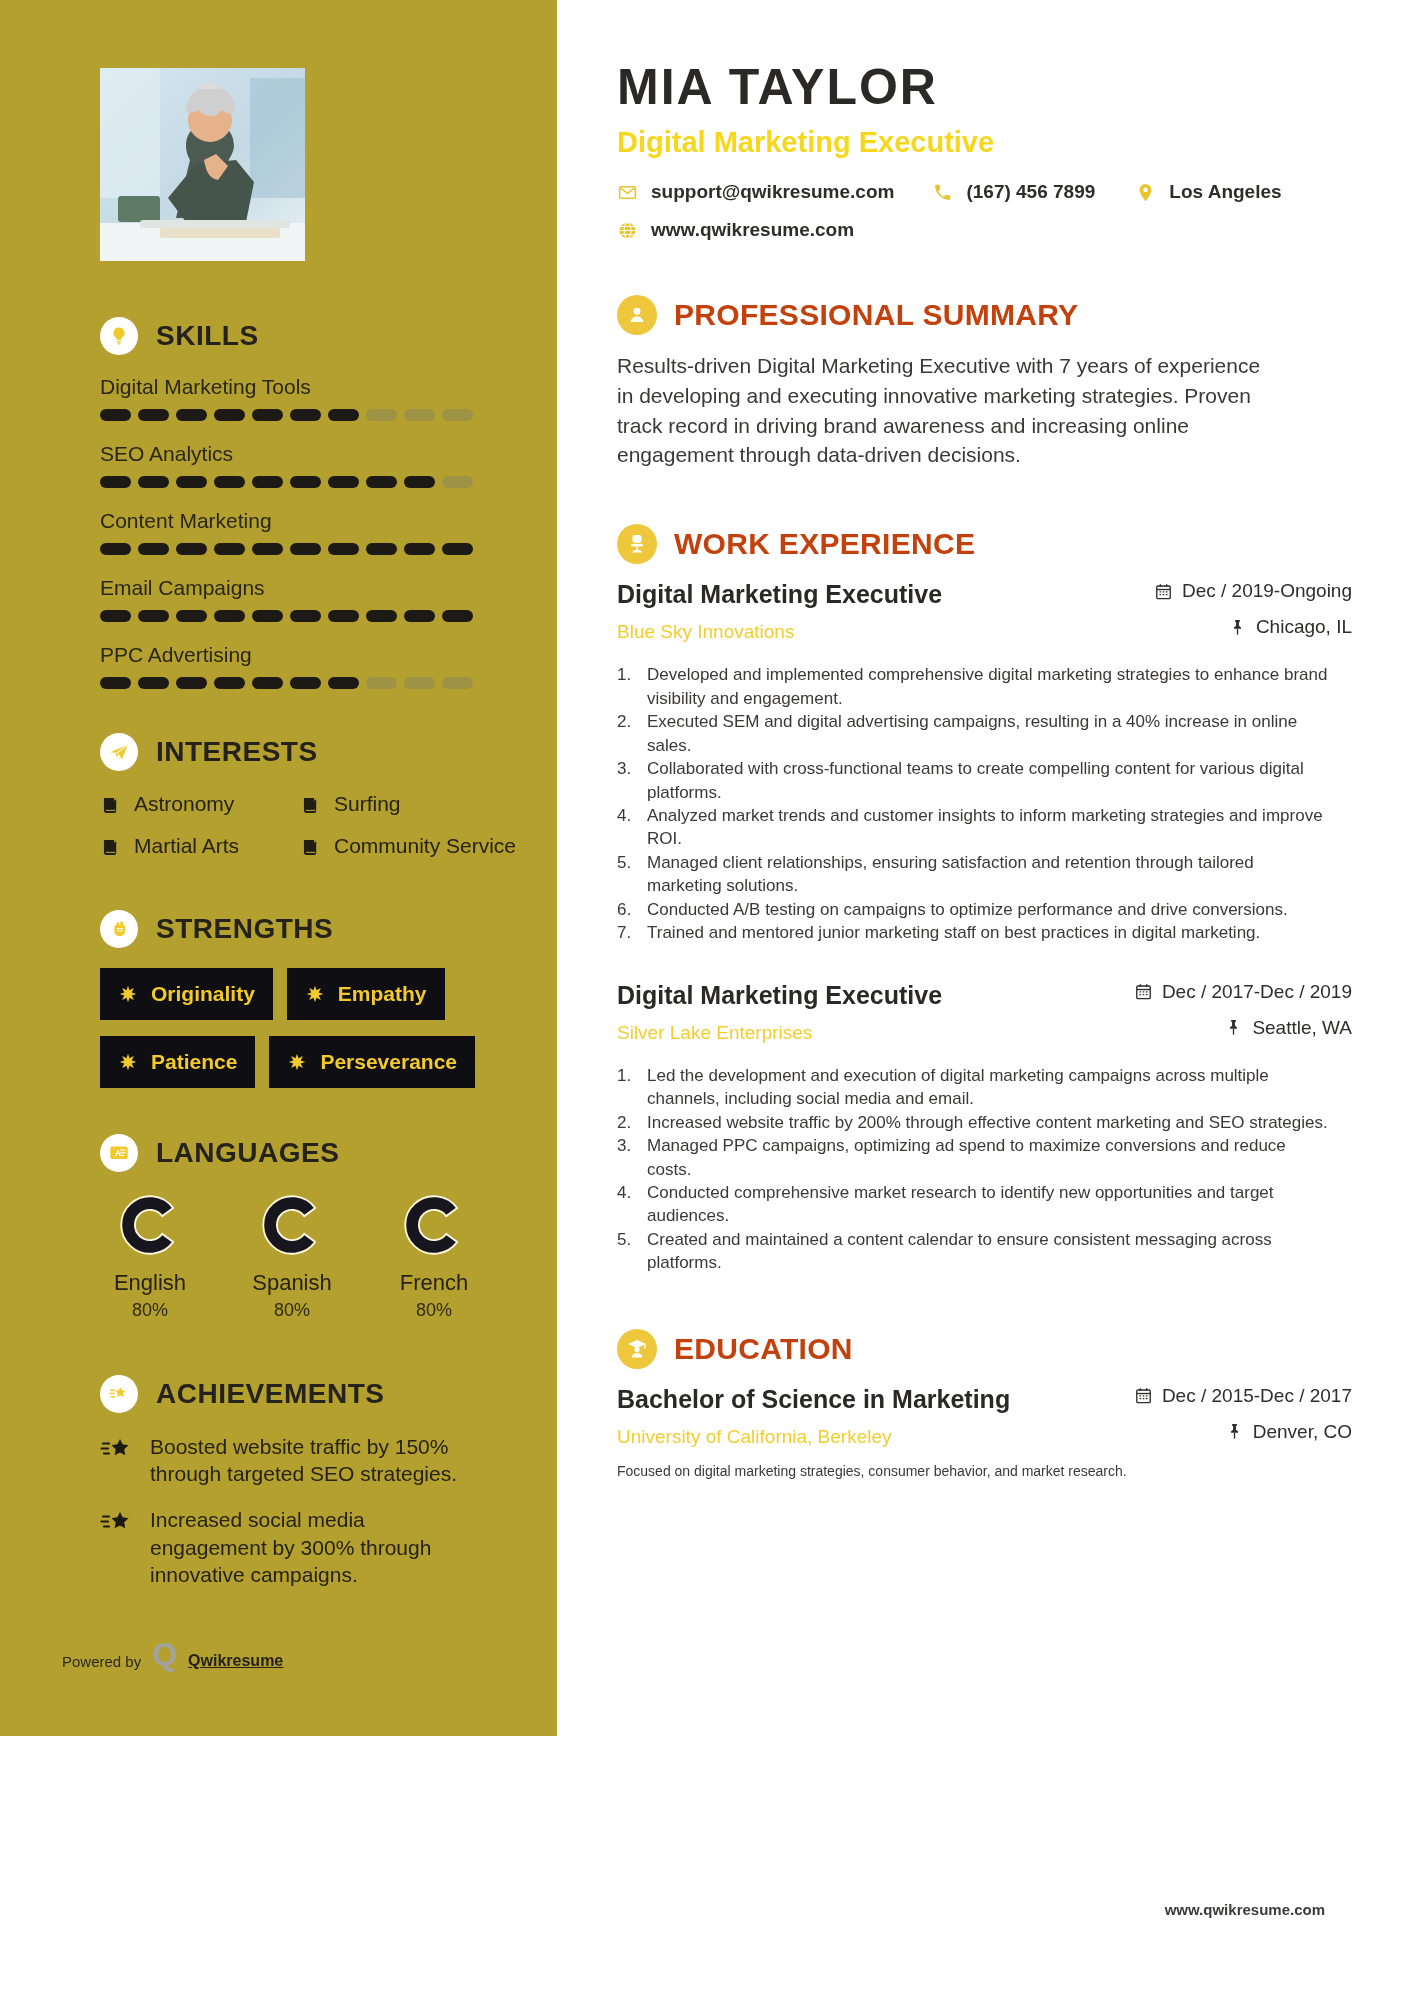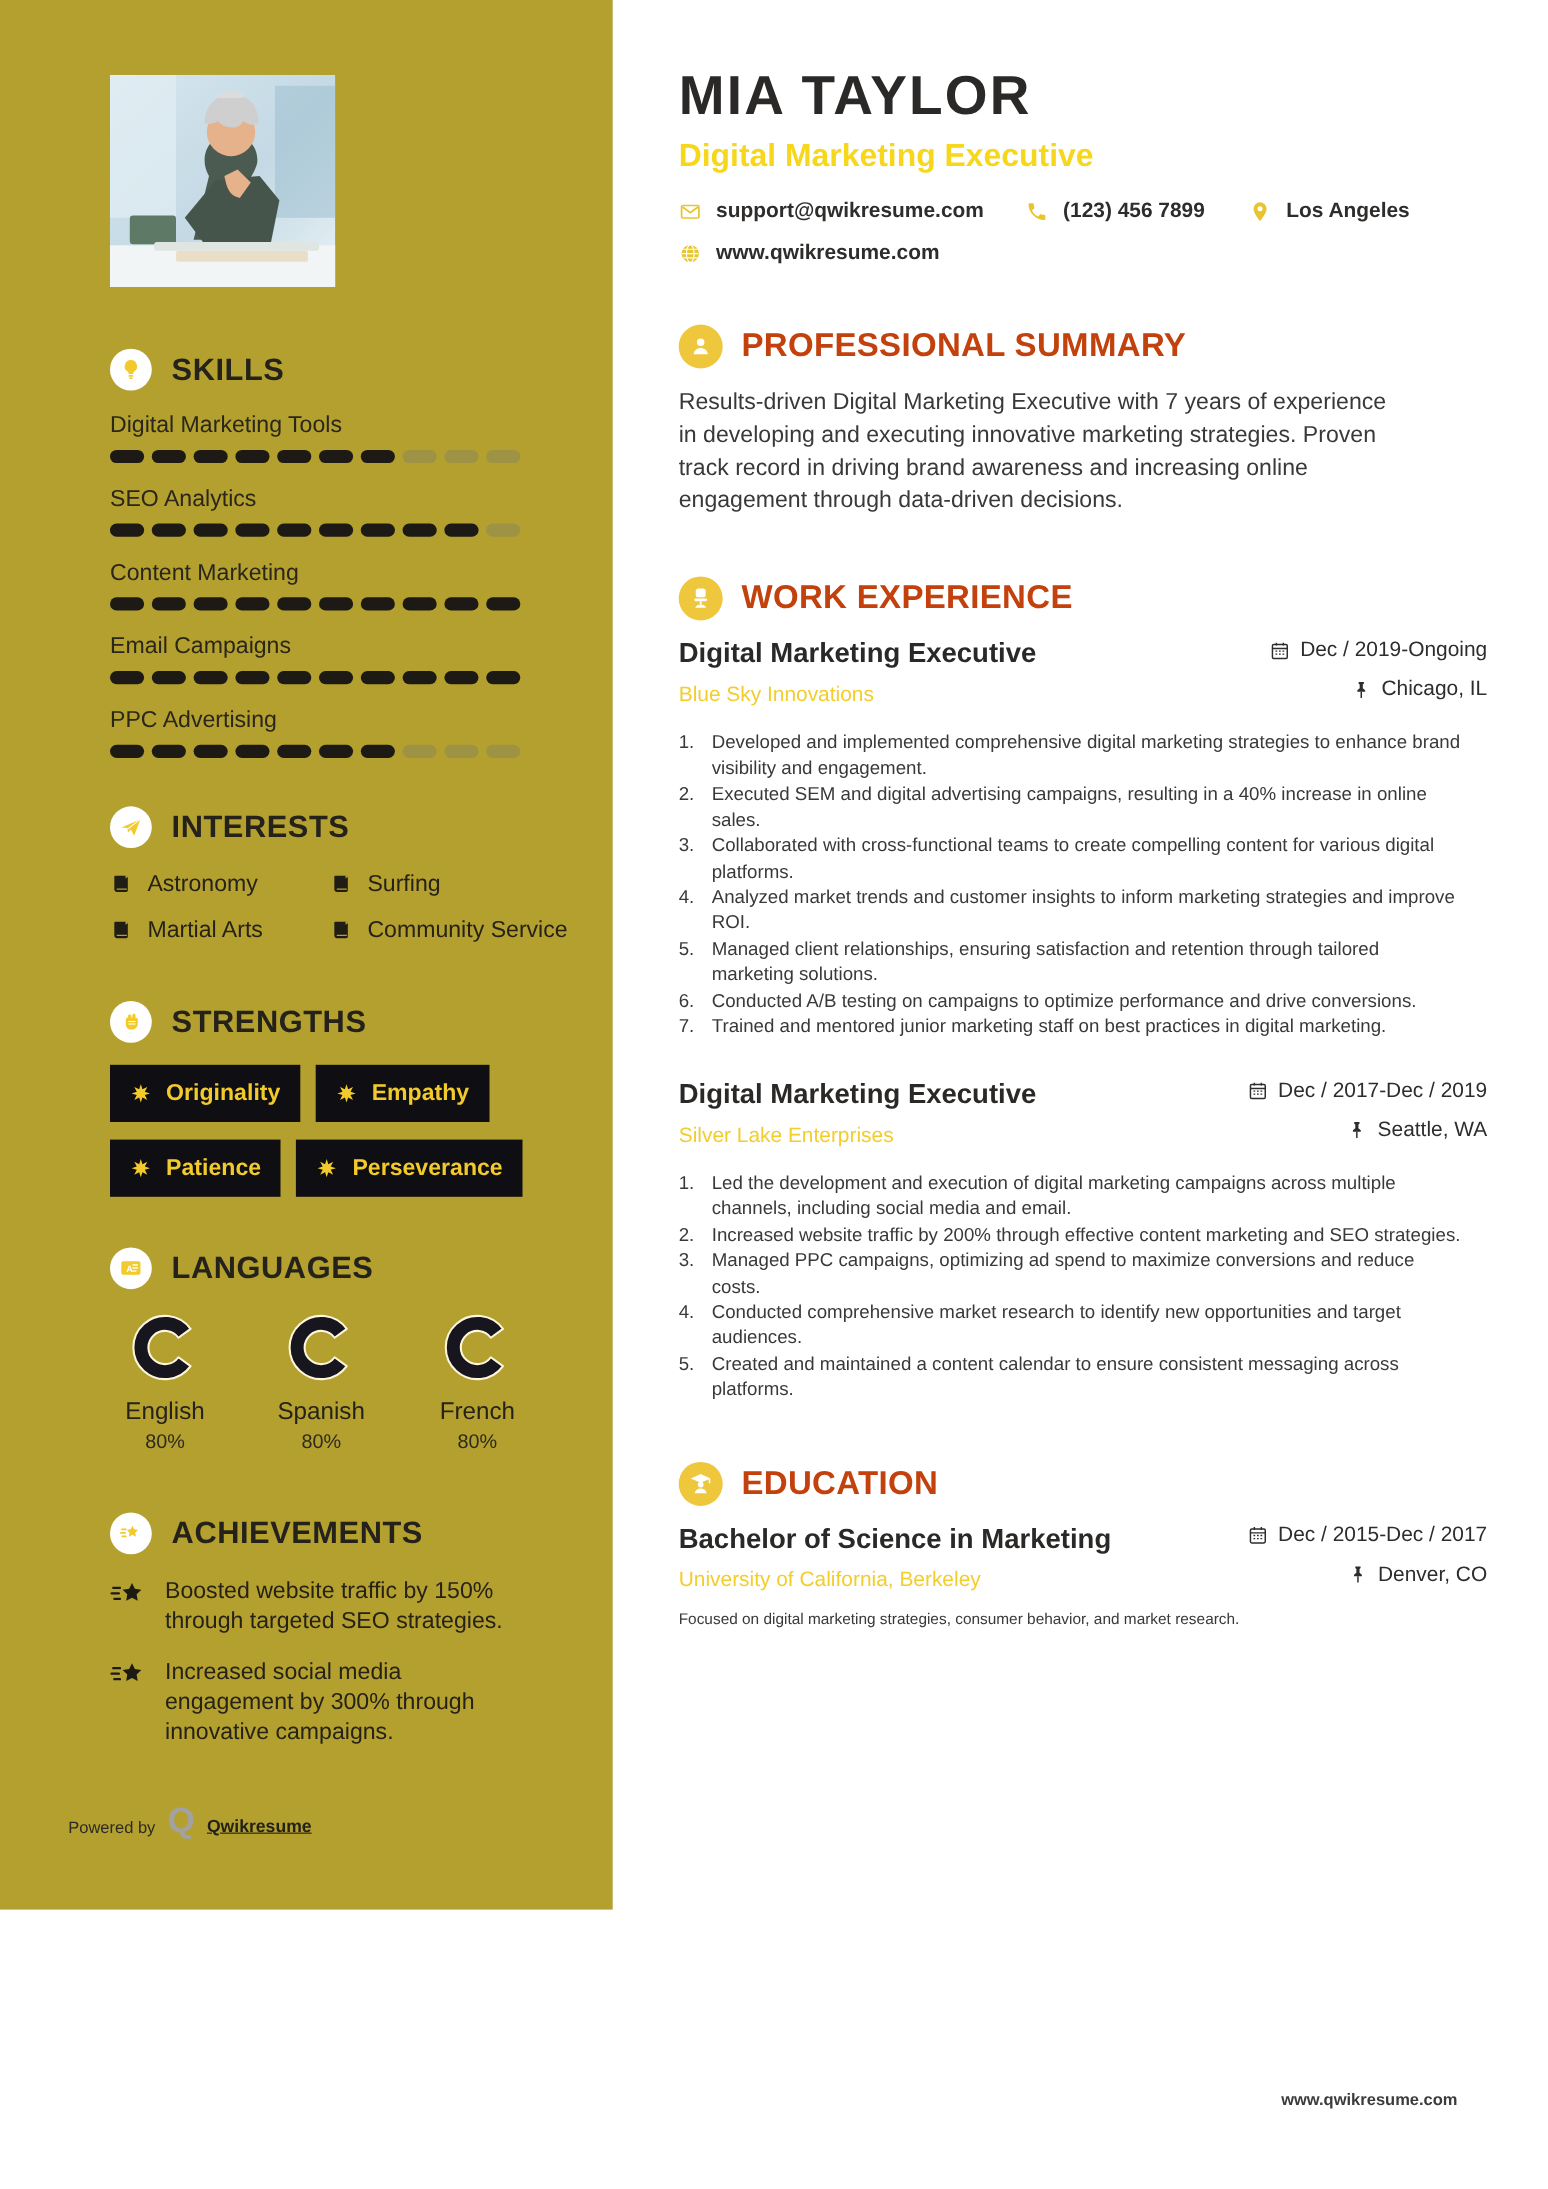--- a/index.html
+++ b/index.html
@@ -31,21 +31,21 @@
   .sb-title{font-size:28px;font-weight:800;letter-spacing:.5px;color:#25221c;}
 
   .skill{margin-bottom:21px;}
   .skill-name{font-size:21px;color:#2a2619;margin-bottom:10px;}
   .dashes{display:flex;gap:7px;}
   .dash{width:31px;height:12px;border-radius:6px;background:var(--dash-light);}
   .dash.on{background:var(--dash-dark);}
 
   .interests{margin-top:44px;}
   .interest-grid{display:grid;grid-template-columns:200px 1fr;row-gap:16px;}
-  .interest-item{display:flex;gap:13px;align-items:flex-start;font-size:21px;color:#262217;line-height:1.25;}
+  .interest-item{display:flex;gap:13px;align-items:center;font-size:21px;color:#262217;line-height:1.25;}
   .interest-item svg{width:21px;height:21px;flex:0 0 21px;margin-top:2px;}
 
   .strengths{margin-top:50px;}
   .chip-wrap{display:flex;flex-wrap:wrap;gap:16px 14px;width:392px;}
   .chip{background:var(--chip-bg);color:var(--chip-text);display:inline-flex;align-items:center;gap:13px;padding:14px 18px;font-size:21px;font-weight:600;}
   .chip svg{width:20px;height:20px;flex:0 0 20px;}
 
   .languages{margin-top:46px;}
   .lang-row{display:flex;gap:42px;}
   .lang{width:100px;text-align:center;}
@@ -390,21 +390,21 @@
           <svg viewBox="0 0 24 24">
               <rect x="3" y="5.5" width="18" height="13" rx="1.5" fill="none" stroke="#e8c52f" stroke-width="1.8"></rect>
               <path d="M4 7l8 6 8-6" fill="none" stroke="#e8c52f" stroke-width="1.8"></path>
             </svg>
           <span>support@qwikresume.com</span>
         </span>
         <span class="contact-item ci-phone">
           <svg viewBox="0 0 24 24">
               <path d="M7.1 10.6c1.5 3 3.3 4.8 6.3 6.3l2.1-2.1c.3-.3.7-.4 1-.3 1.1.4 2.2.6 3.4.6.6 0 1 .4 1 1v3.4c0 .6-.4 1-1 1C11 20.5 3.5 13 3.5 4.1c0-.6.4-1 1-1h3.4c.6 0 1 .4 1 1 0 1.2.2 2.3.6 3.4.1.3 0 .7-.3 1z" fill="#e8c52f"></path>
             </svg>
-          <span>(123) 456 7899</span>
+          <span>(167) 456 7899</span>
         </span>
         <span class="contact-item ci-loc">
           <svg viewBox="0 0 24 24">
               <path d="M12 2.2a6.8 6.8 0 0 0-6.8 6.8c0 5 6.8 12.8 6.8 12.8s6.8-7.8 6.8-12.8A6.8 6.8 0 0 0 12 2.2z" fill="#e8c52f"></path>
               <circle cx="12" cy="9" r="2.6" fill="#ffffff"></circle>
             </svg>
           <span>Los Angeles</span>
         </span>
       </div>
       <div class="contact-row">

